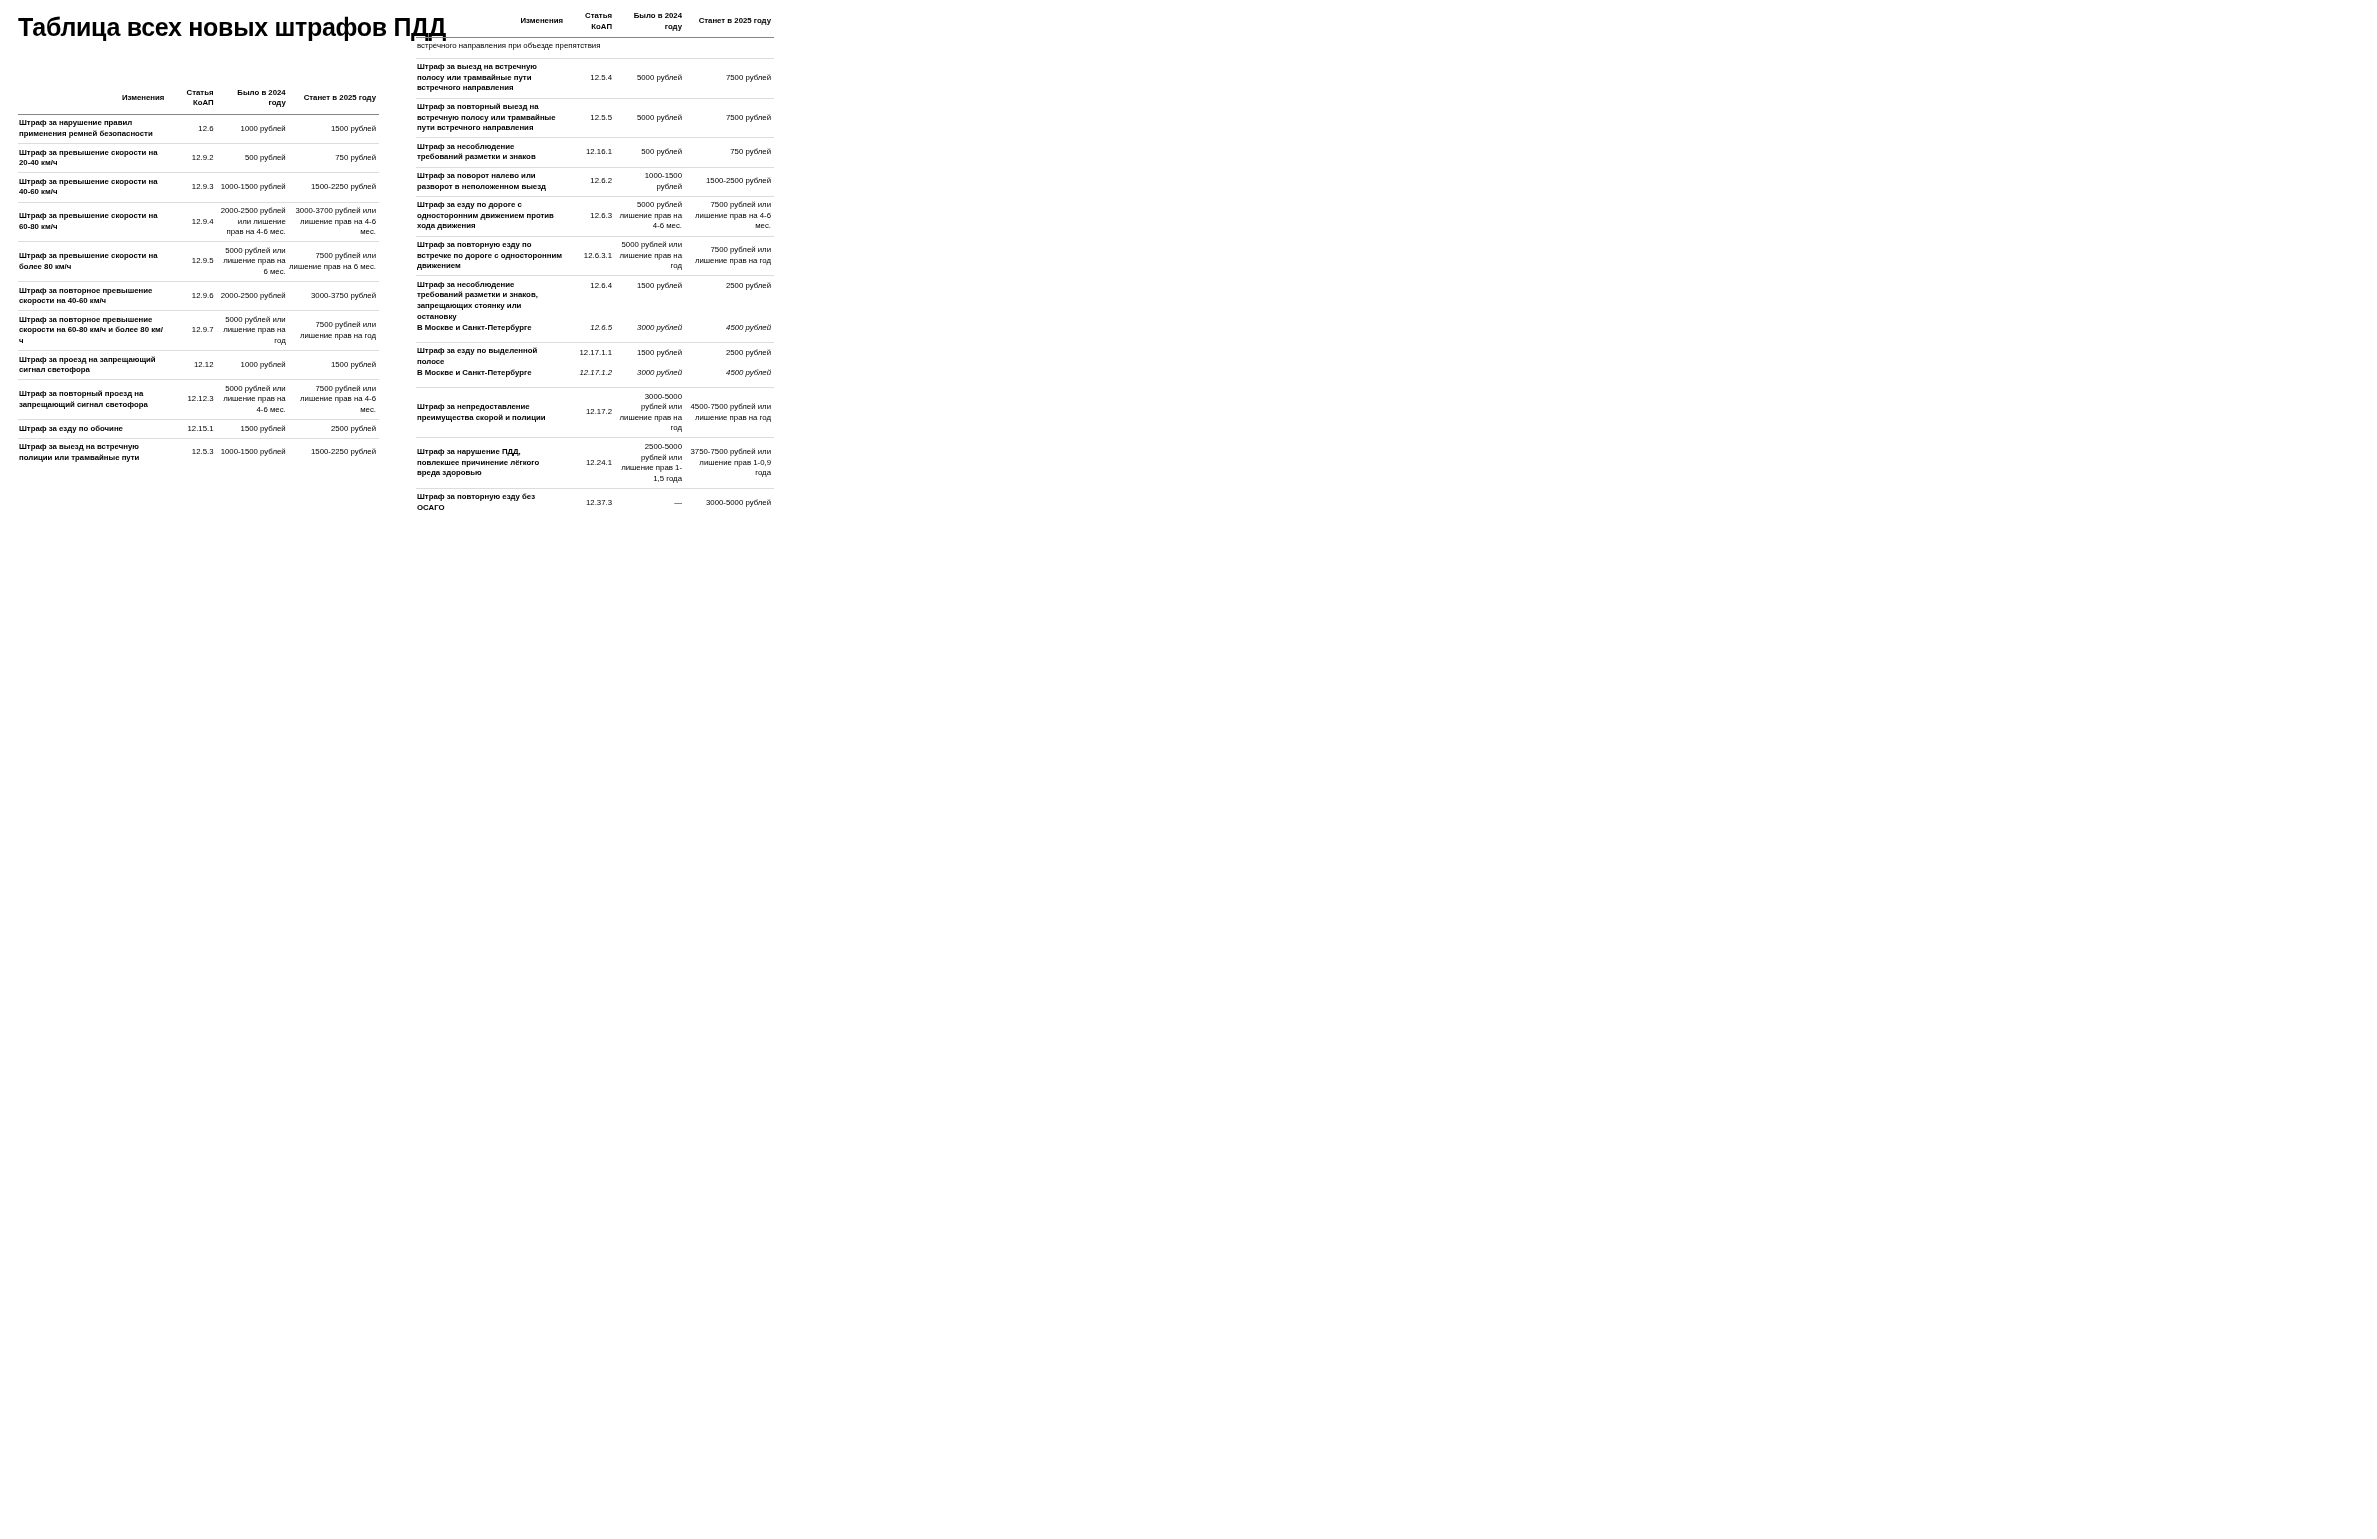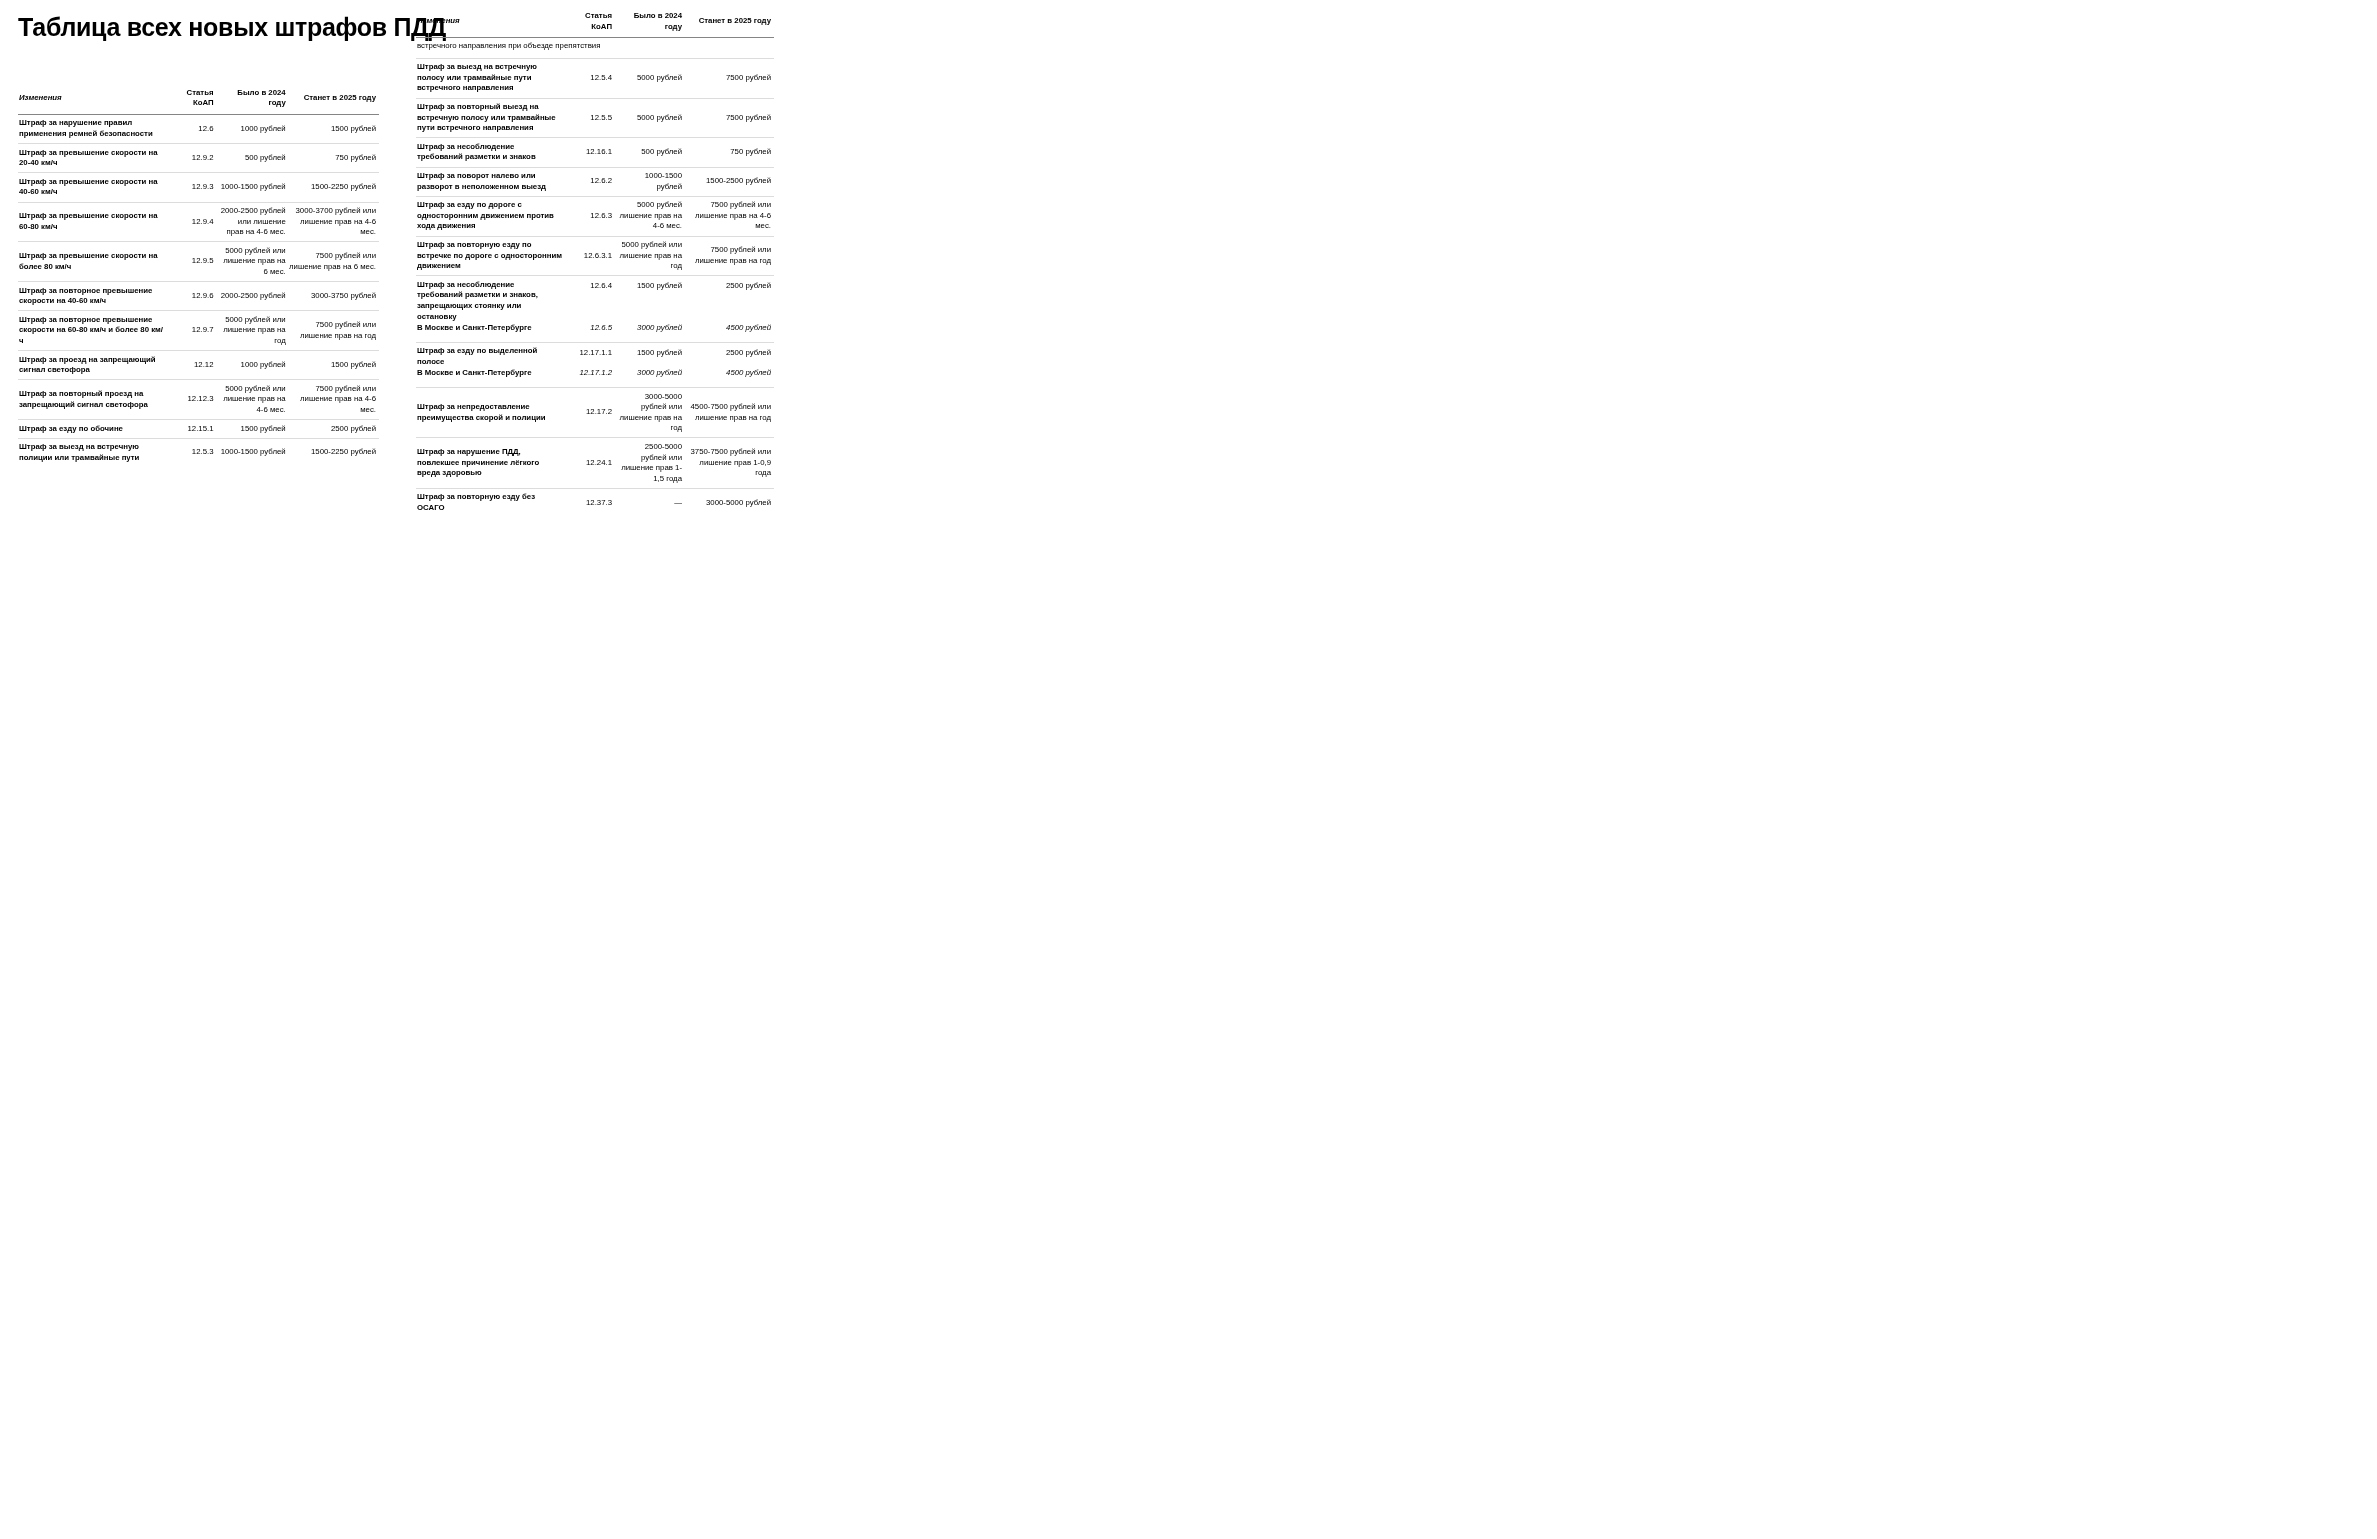--- a/index.html
+++ b/index.html
@@ -7,21 +7,21 @@
   .page{position:relative;width:792px;height:513px;background:#fff;overflow:hidden;}
   .col{position:absolute;top:0;}
   .col-left{left:18px;width:361px;padding-top:9px;}
   .col-right{left:416px;width:358px;padding-top:7px;}
   h1.title{font-size:25px;line-height:1.15;font-weight:bold;margin:4px 0 42px 0;letter-spacing:-0.3px;white-space:nowrap;}
   table.fines{border-collapse:collapse;table-layout:fixed;width:100%;}
   .tbl-left col.c1{width:151px}.tbl-left col.c2{width:47px}.tbl-left col.c3{width:72px}.tbl-left col.c4{width:90px}
   .tbl-right col.c1{width:152px}.tbl-right col.c2{width:47px}.tbl-right col.c3{width:70px}.tbl-right col.c4{width:89px}
   th,td{font-size:7.8px;line-height:10.6px;vertical-align:middle;word-wrap:break-word;}
   thead th{font-weight:bold;text-align:right;padding:4px 3px 5px 4px;border-bottom:1.5px solid #858585;}
-  thead th.name{text-align:left;padding-left:1px;padding-right:5px;font-style:italic;}
+  thead th.name{text-align:right;padding-left:1px;padding-right:5px;}
   tbody td{border-bottom:1px solid #dcdcdc;padding:3.5px 3px 3.5px 0;}
   tbody td.name{font-weight:bold;text-align:left;padding-left:1px;padding-right:6px;}
   tbody td.num{text-align:right;}
   tbody td.was{padding-left:4px;}
   tbody tr:last-child td{border-bottom:none;}
   tbody td.cont{font-weight:normal;padding-top:3px;padding-bottom:6px;padding-left:1px;}
   tr.pre-merged td{border-bottom:none;}
   tr.pre-merged td.num{vertical-align:top;padding-top:5px;margin-top:14px;}
   tr.pre-merged td{padding-bottom:0;}
   tr.merged td{padding-top:1px;}

